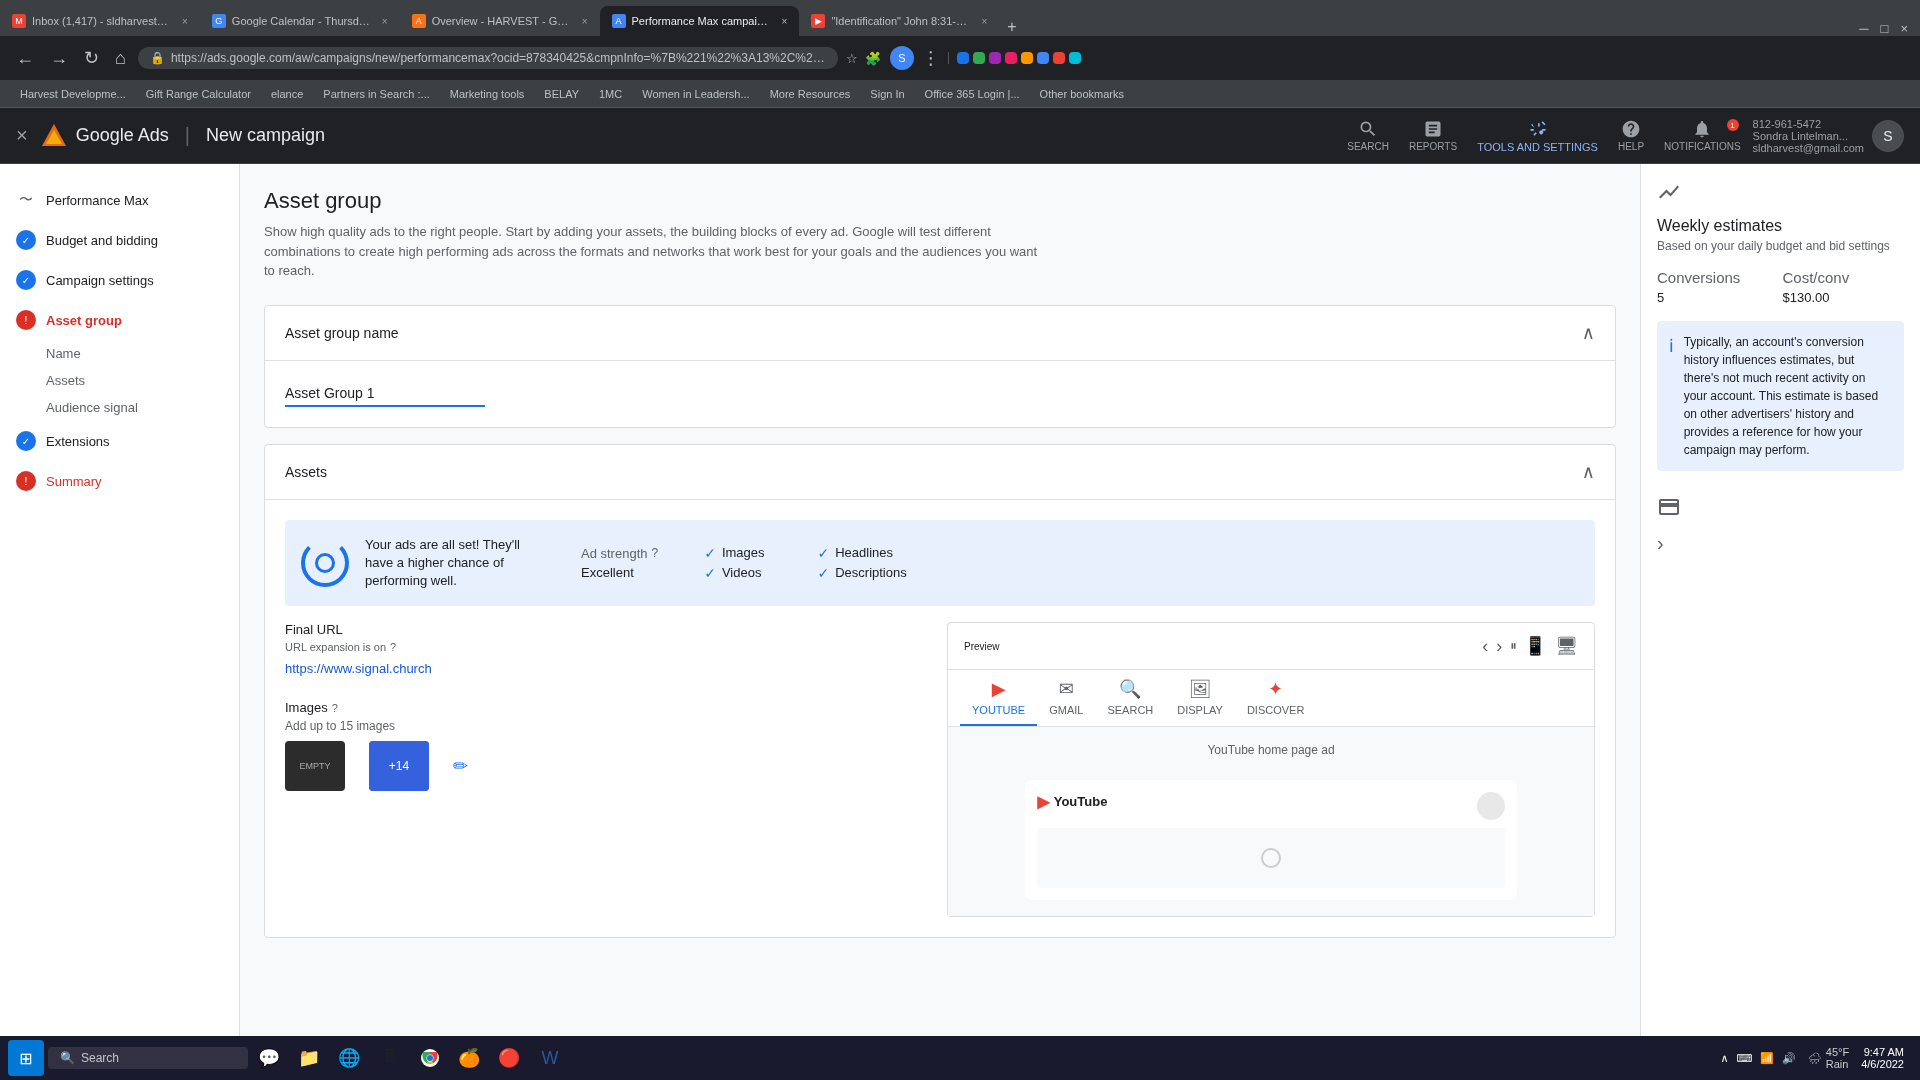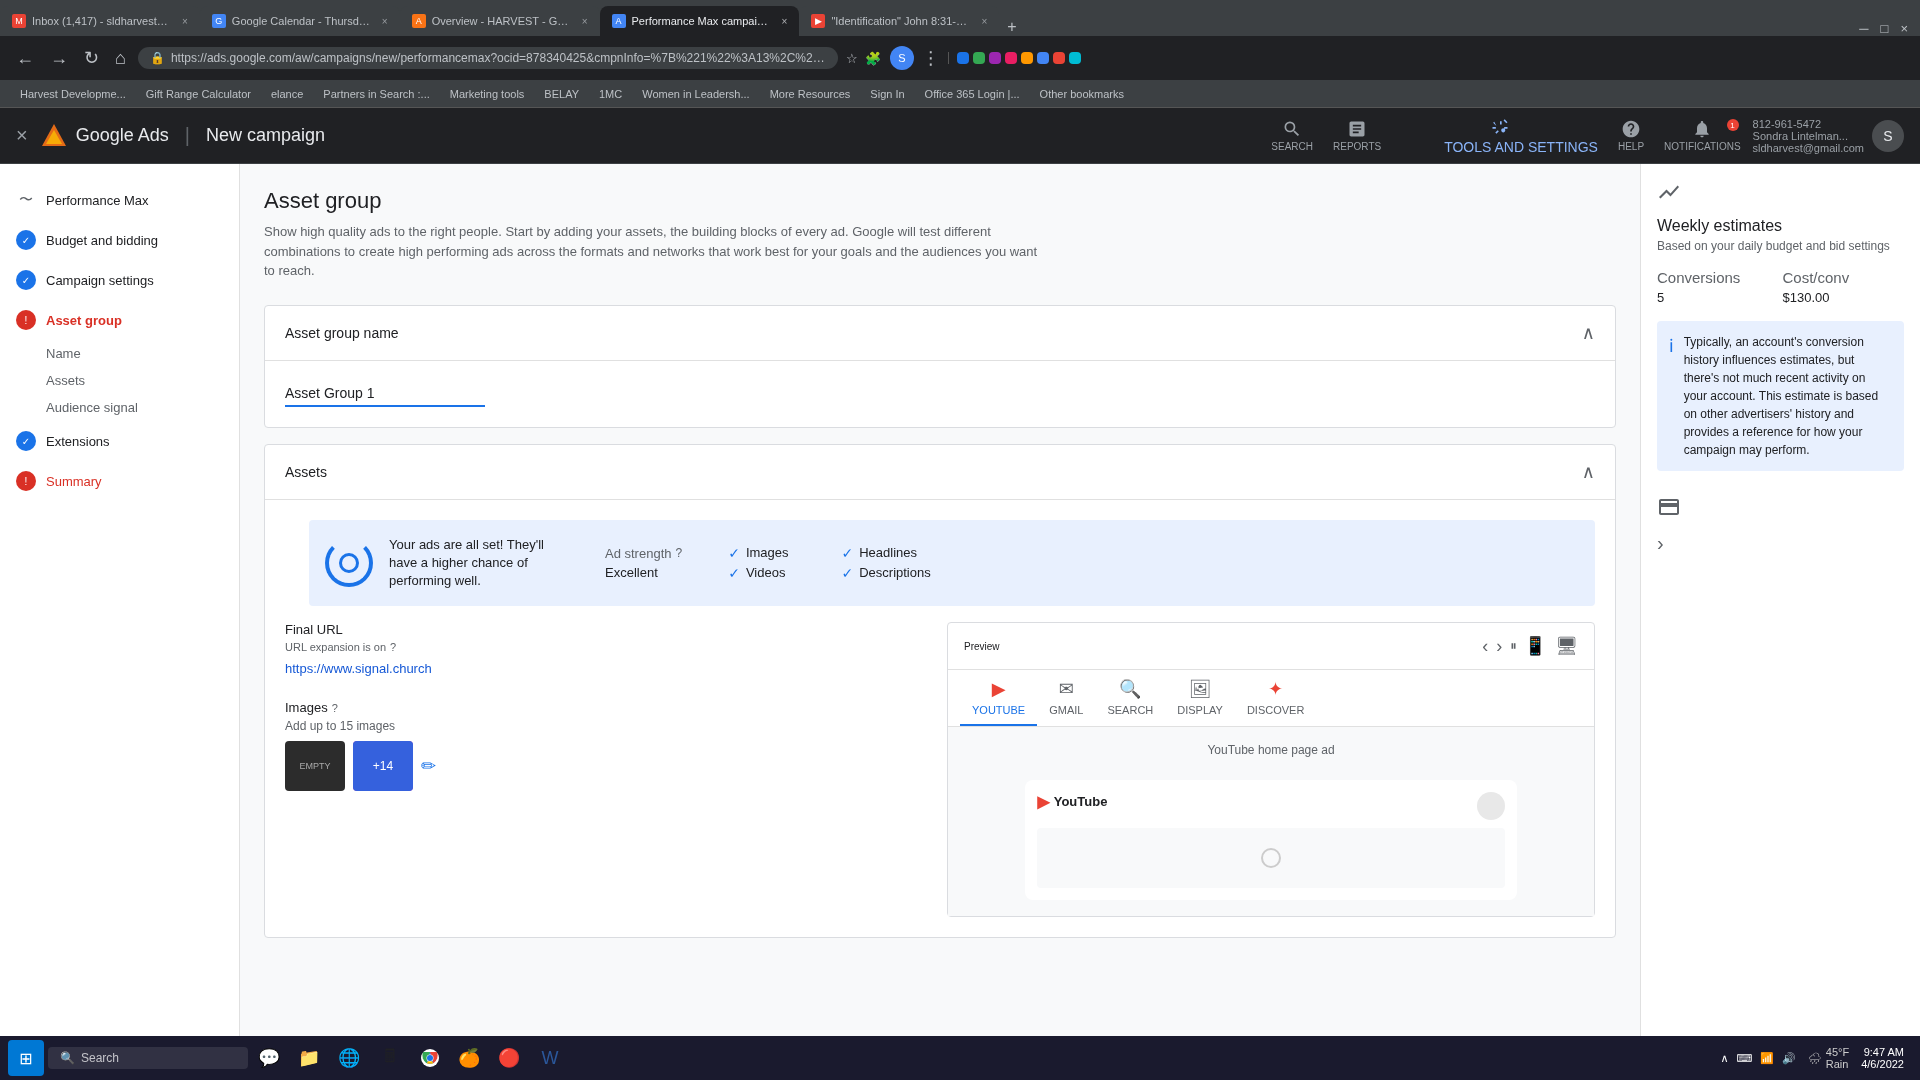--- a/index.html
+++ b/index.html
@@ -53,21 +53,21 @@
     .page-desc { font-size: 13px; color: #5f6368; margin-bottom: 24px; max-width: 780px; line-height: 1.5; }
 
     .card { background: white; border-radius: 4px; border: 1px solid #dadce0; margin-bottom: 16px; }
     .card-header { display: flex; align-items: center; justify-content: space-between; padding: 16px 20px; border-bottom: 1px solid #e0e0e0; }
     .card-header-title { font-size: 14px; font-weight: 500; color: #202124; }
     .card-body { padding: 20px; }
     .chevron { font-size: 18px; color: #5f6368; cursor: pointer; }
 
     .text-input { border: none; border-bottom: 2px solid #1a73e8; outline: none; font-size: 14px; padding: 4px 0; width: 200px; color: #202124; background: transparent; }
 
-    .assets-banner { background: #e8f0fe; border-radius: 4px; padding: 16px; display: flex; align-items: center; gap: 16px; margin-bottom: 16px; margin-left: 24px; }
+    .assets-banner { background: #e8f0fe; border-radius: 4px; padding: 16px; display: flex; align-items: center; gap: 16px; margin-bottom: 16px; }
     .assets-circle { width: 48px; height: 48px; border-radius: 50%; border: 4px solid #1a73e8; border-top-color: transparent; display: flex; align-items: center; justify-content: center; flex-shrink: 0; }
     .check-item { display: flex; align-items: center; gap: 6px; font-size: 13px; color: #202124; }
     .check-icon { color: #1a73e8; font-size: 14px; }
 
     .two-col { display: flex; gap: 16px; }
     .final-url-section { flex: 1; }
     .preview-section { flex: 1; background: white; border: 1px solid #dadce0; border-radius: 4px; }
     .preview-header { display: flex; align-items: center; justify-content: space-between; padding: 12px 16px; border-bottom: 1px solid #e0e0e0; }
     .preview-title { font-size: 10px; font-weight: 500; }
     .preview-controls { display: flex; gap: 8px; align-items: center; color: #5f6368; }
@@ -77,21 +77,21 @@
     .preview-content { padding: 16px; background: #f8f9fa; min-height: 100px; display: flex; flex-direction: column; align-items: center; }
     .preview-label { font-size: 12px; color: #5f6368; margin-bottom: 23px; }
     .youtube-preview { background: white; border-radius: 8px; width: 80%; padding: 12px; }
     .yt-logo { display: flex; align-items: center; gap: 4px; font-size: 14px; font-weight: 700; }
     .url-expansion { font-size: 11px; color: #5f6368; display: flex; align-items: center; gap: 4px; margin-bottom: 8px; }
     .url-value { font-size: 13px; color: #1558d6; }
 
     .images-section { margin-top: 16px; }
     .images-label { font-size: 13px; color: #202124; font-weight: 500; margin-bottom: 4px; display: flex; align-items: center; gap: 4px; }
     .images-sub { font-size: 12px; color: #5f6368; margin-bottom: 8px; }
-    .image-thumbs { display: flex; gap: 8px; align-items: center; }
+    .image-thumbs { display: flex; gap: 24px; align-items: center; }
     .thumb { width: 60px; height: 50px; background: #a21caf; border-radius: 4px; overflow: hidden; position: relative; display: flex; align-items: center; justify-content: center; }
     .thumb-overlay { background: rgba(26, 115, 232, 0.8); position: absolute; top: 0; left: 0; right: 0; bottom: 0; display: flex; align-items: center; justify-content: center; color: white; font-size: 12px; font-weight: 500; }
     .thumb-edit { color: #1a73e8; font-size: 18px; cursor: pointer; }
 
     
     .right-panel { width: 280px; background: white; border-left: 1px solid #e0e0e0; padding: 16px; flex-shrink: 0; overflow-y: auto; }
     .panel-trend-icon { font-size: 20px; color: #5f6368; margin-bottom: 8px; }
     .panel-title { font-size: 16px; font-weight: 500; color: #202124; margin-bottom: 4px; }
     .panel-subtitle { font-size: 12px; color: #5f6368; margin-bottom: 16px; }
     .estimates-grid { display: grid; grid-template-columns: 1fr 1fr; gap: 4px; margin-bottom: 16px; }
@@ -224,21 +224,21 @@
     <div class="header-tool">
       <svg viewBox="0 0 24 24" fill="currentColor">
           <path d="M19 3H5c-1.1 0-2 .9-2 2v14c0 1.1.9 2 2 2h14c1.1 0 2-.9 2-2V5c0-1.1-.9-2-2-2zm-5 14H7v-2h7v2zm3-4H7v-2h10v2zm0-4H7V7h10v2z"></path>
         </svg>
       <span>REPORTS</span>
     </div>
     <div class="header-tool" style="color:#8ab4f8;">
       <svg viewBox="0 0 24 24" fill="currentColor">
           <path d="M15.9 18.45C17.25 18.45 18.35 17.35 18.35 16C18.35 14.65 17.25 13.55 15.9 13.55C14.54 13.55 13.45 14.65 13.45 16C13.45 17.35 14.54 18.45 15.9 18.45ZM5.1 5.55L3.75 6.9L7.67 10.82L5.1 5.55ZM21 6.17L17.63 2.8L16.27 4.16L19.64 7.52L21 6.17ZM3 12V14H7V12H3ZM17 12V14H21V12H17ZM6.34 18.66L7.76 20.07L10.62 17.21L9.2 15.79L6.34 18.66ZM12 5V9H14V5H12Z"></path>
         </svg>
-      <span style="white-space:nowrap; text-align:center; font-size:14px;margin-left:43px;">TOOLS AND SETTINGS</span>
+      <span style="white-space:nowrap; text-align:center; font-size:11px;">TOOLS AND SETTINGS</span>
     </div>
     <div class="header-tool">
       <svg viewBox="0 0 24 24" fill="currentColor">
           <path d="M12 2C6.48 2 2 6.48 2 12s4.48 10 10 10 10-4.48 10-10S17.52 2 12 2zm1 17h-2v-2h2v2zm2.07-7.75l-.9.92C13.45 12.9 13 13.5 13 15h-2v-.5c0-1.1.45-2.1 1.17-2.83l1.24-1.26c.37-.36.59-.86.59-1.41 0-1.1-.9-2-2-2s-2 .9-2 2H8c0-2.21 1.79-4 4-4s4 1.79 4 4c0 .88-.36 1.68-.93 2.25z"></path>
         </svg>
       <span>HELP</span>
     </div>
     <div class="header-tool notification-badge">
       <svg viewBox="0 0 24 24" fill="currentColor">
           <path d="M12 22c1.1 0 2-.9 2-2h-4c0 1.1.9 2 2 2zm6-6v-5c0-3.07-1.64-5.64-4.5-6.32V4c0-.83-.67-1.5-1.5-1.5s-1.5.67-1.5 1.5v.68C7.63 5.36 6 7.92 6 11v5l-2 2v1h16v-1l-2-2z"></path>

